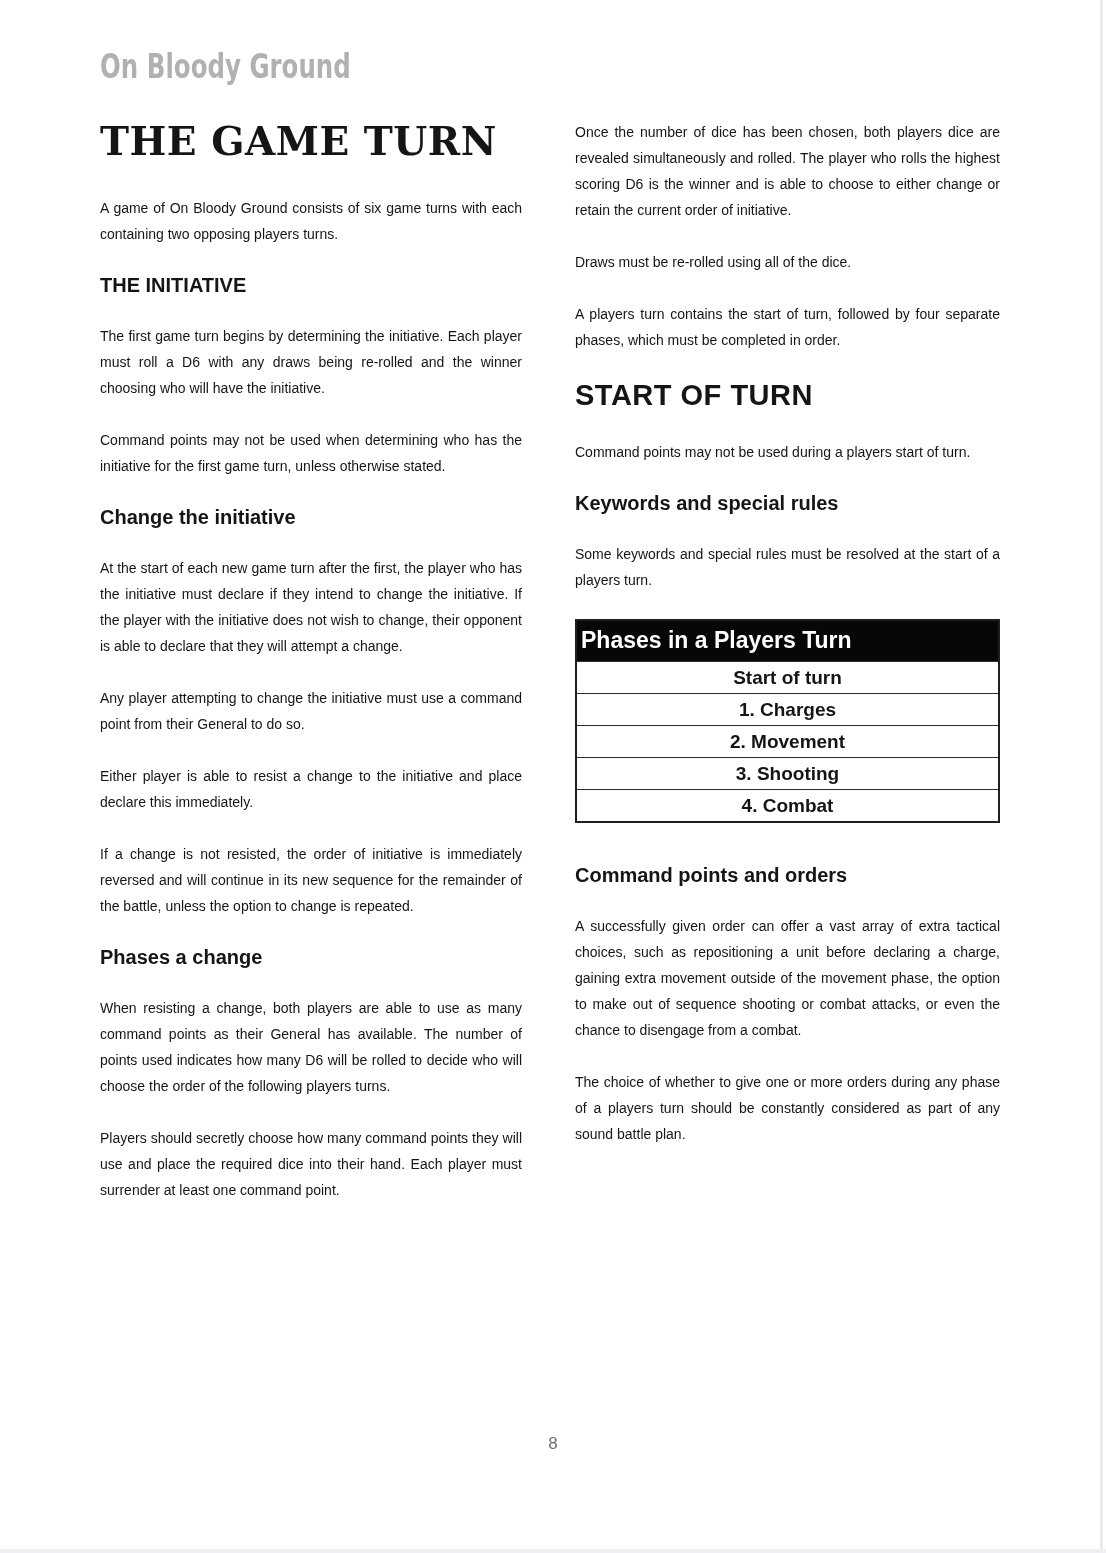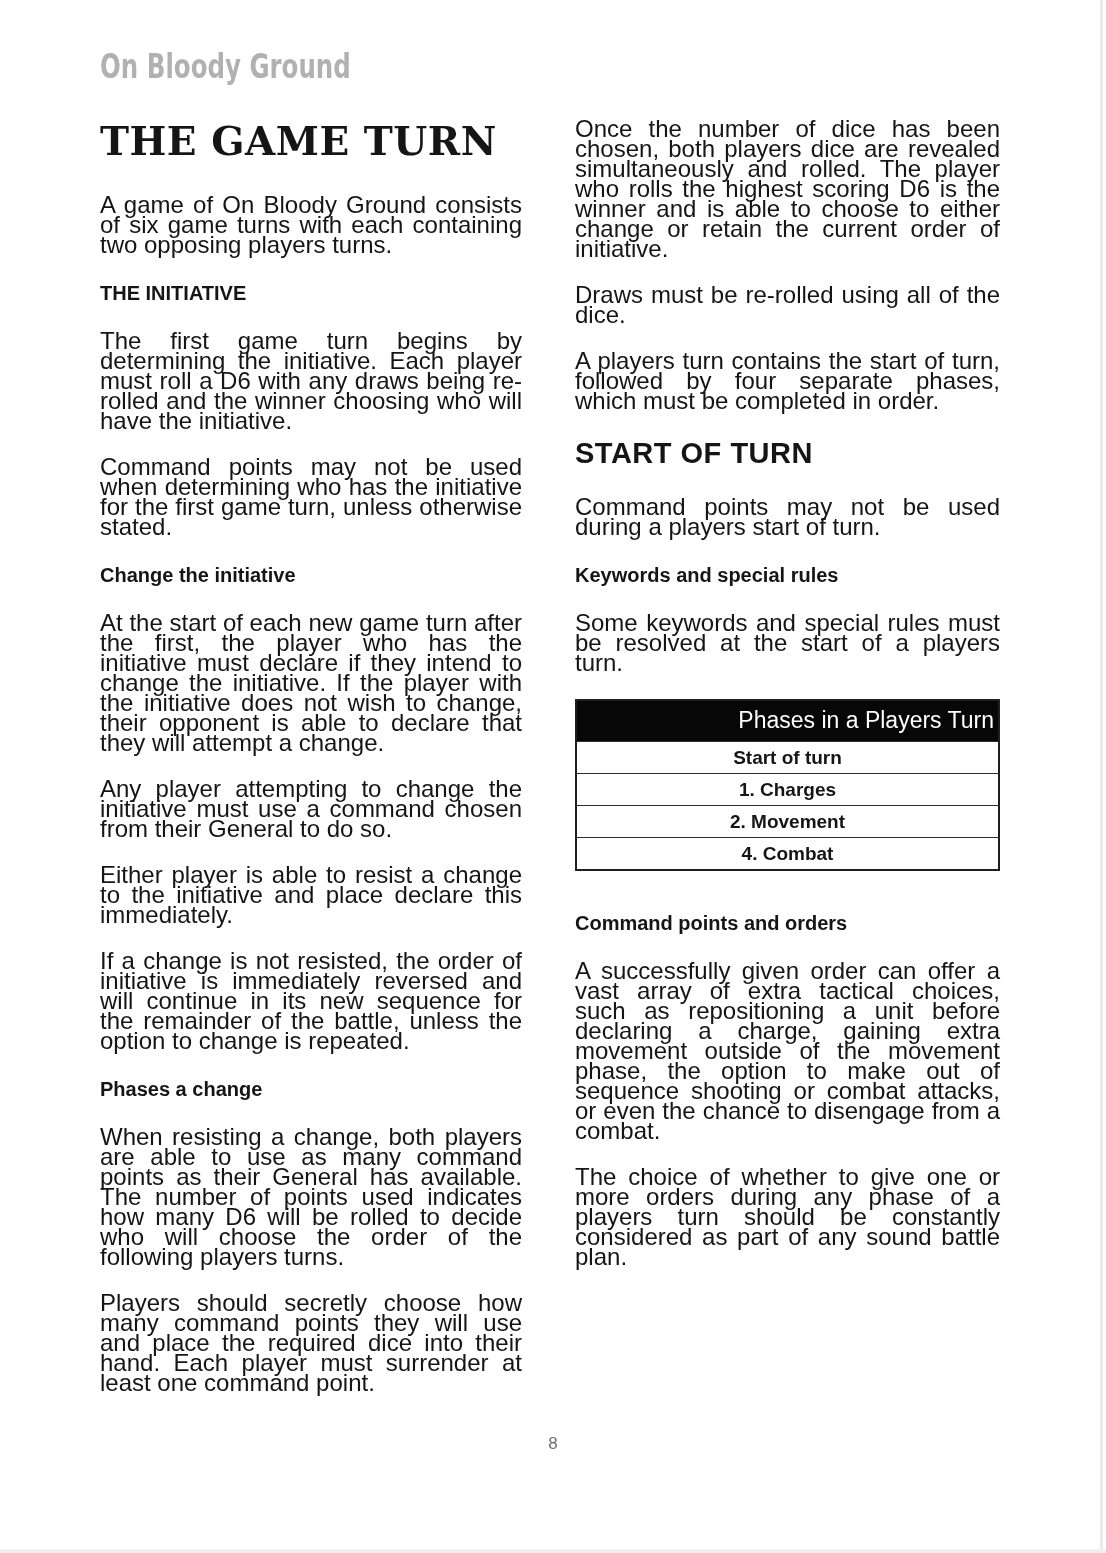--- a/index.html
+++ b/index.html
@@ -30,22 +30,22 @@
     width: 900px;
     display: flex;
     gap: 53px;
   }
   .col { display: block; }
   .col-left  { width: 422px; }
   .col-right { width: 425px; }
   .col > :first-child { margin-top: 3px; }
 
   p.body {
-    font-size: 24px;
-    line-height: 20px;
+    font-size: 14px;
+    line-height: 26px;
     text-align: justify;
     margin: 0 0 26px 0;
   }
   h1.serif {
     font-family: "DejaVu Serif", "Liberation Serif", serif;
     font-weight: 700;
     font-size: 39px;
     line-height: 44px;
     letter-spacing: 0.5px;
     margin: 16px 0 32px 0;
@@ -68,23 +68,23 @@
     width: 100%;
     border-collapse: collapse;
     border: 2px solid #1f1f1f;
     margin: 0 0 40px 0;
   }
   table.phases-table th {
     background: #070707;
     color: #ffffff;
     font-size: 23px;
     line-height: 27px;
-    font-weight: normal;
-    padding: 6px 4px 7px 20px;
-    text-align: right;
+    font-weight: bold;
+    padding: 6px 4px 7px 4px;
+    text-align: left;
   }
   table.phases-table td {
     font-size: 19px;
     line-height: 27px;
     font-weight: bold;
     text-align: center;
     padding: 2px 4px;
     border-top: 1px solid #2d2d2d;
   }
   .page-number {
@@ -118,21 +118,21 @@
   <div class="col col-left">
     <h1 class="serif">THE GAME TURN</h1>
     <p class="body">A game of On Bloody Ground consists of six game turns with each containing two opposing players turns.</p>
 
     <h2 class="sub">THE INITIATIVE</h2>
     <p class="body">The first game turn begins by determining the initiative. Each player must roll a D6 with any draws being re-rolled and the winner choosing who will have the initiative.</p>
     <p class="body">Command points may not be used when determining who has the initiative for the first game turn, unless otherwise stated.</p>
 
     <h2 class="sub">Change the initiative</h2>
     <p class="body">At the start of each new game turn after the first, the player who has the initiative must declare if they intend to change the initiative. If the player with the initiative does not wish to change, their opponent is able to declare that they will attempt a change.</p>
-    <p class="body">Any player attempting to change the initiative must use a command chosen from their General to do so.</p>
+    <p class="body">Any player attempting to change the initiative must use a command point from their General to do so.</p>
     <p class="body">Either player is able to resist a change to the initiative and place declare this immediately.</p>
     <p class="body">If a change is not resisted, the order of initiative is immediately reversed and will continue in its new sequence for the remainder of the battle, unless the option to change is repeated.</p>
 
     <h2 class="sub">Phases a change</h2>
     <p class="body">When resisting a change, both players are able to use as many command points as their General has available. The number of points used indicates how many D6 will be rolled to decide who will choose the order of the following players turns.</p>
     <p class="body">Players should secretly choose how many command points they will use and place the required dice into their hand. Each player must surrender at least one command point.</p>
   </div>
 
   <div class="col col-right">
     <p class="body">Once the number of dice has been chosen, both players dice are revealed simultaneously and rolled. The player who rolls the highest scoring D6 is the winner and is able to choose to either change or retain the current order of initiative.</p>
@@ -156,20 +156,23 @@
         <tr>
             <td>Start of turn</td>
           </tr>
         <tr>
             <td>1. Charges</td>
           </tr>
         <tr>
             <td>2. Movement</td>
           </tr>
         <tr>
+            <td>3. Shooting</td>
+          </tr>
+        <tr>
             <td>4. Combat</td>
           </tr>
       </tbody>
     </table>
 
     <h2 class="sub">Command points and orders</h2>
     <p class="body">A successfully given order can offer a vast array of extra tactical choices, such as repositioning a unit before declaring a charge, gaining extra movement outside of the movement phase, the option to make out of sequence shooting or combat attacks, or even the chance to disengage from a combat.</p>
     <p class="body">The choice of whether to give one or more orders during any phase of a players turn should be constantly considered as part of any sound battle plan.</p>
   </div>
 

